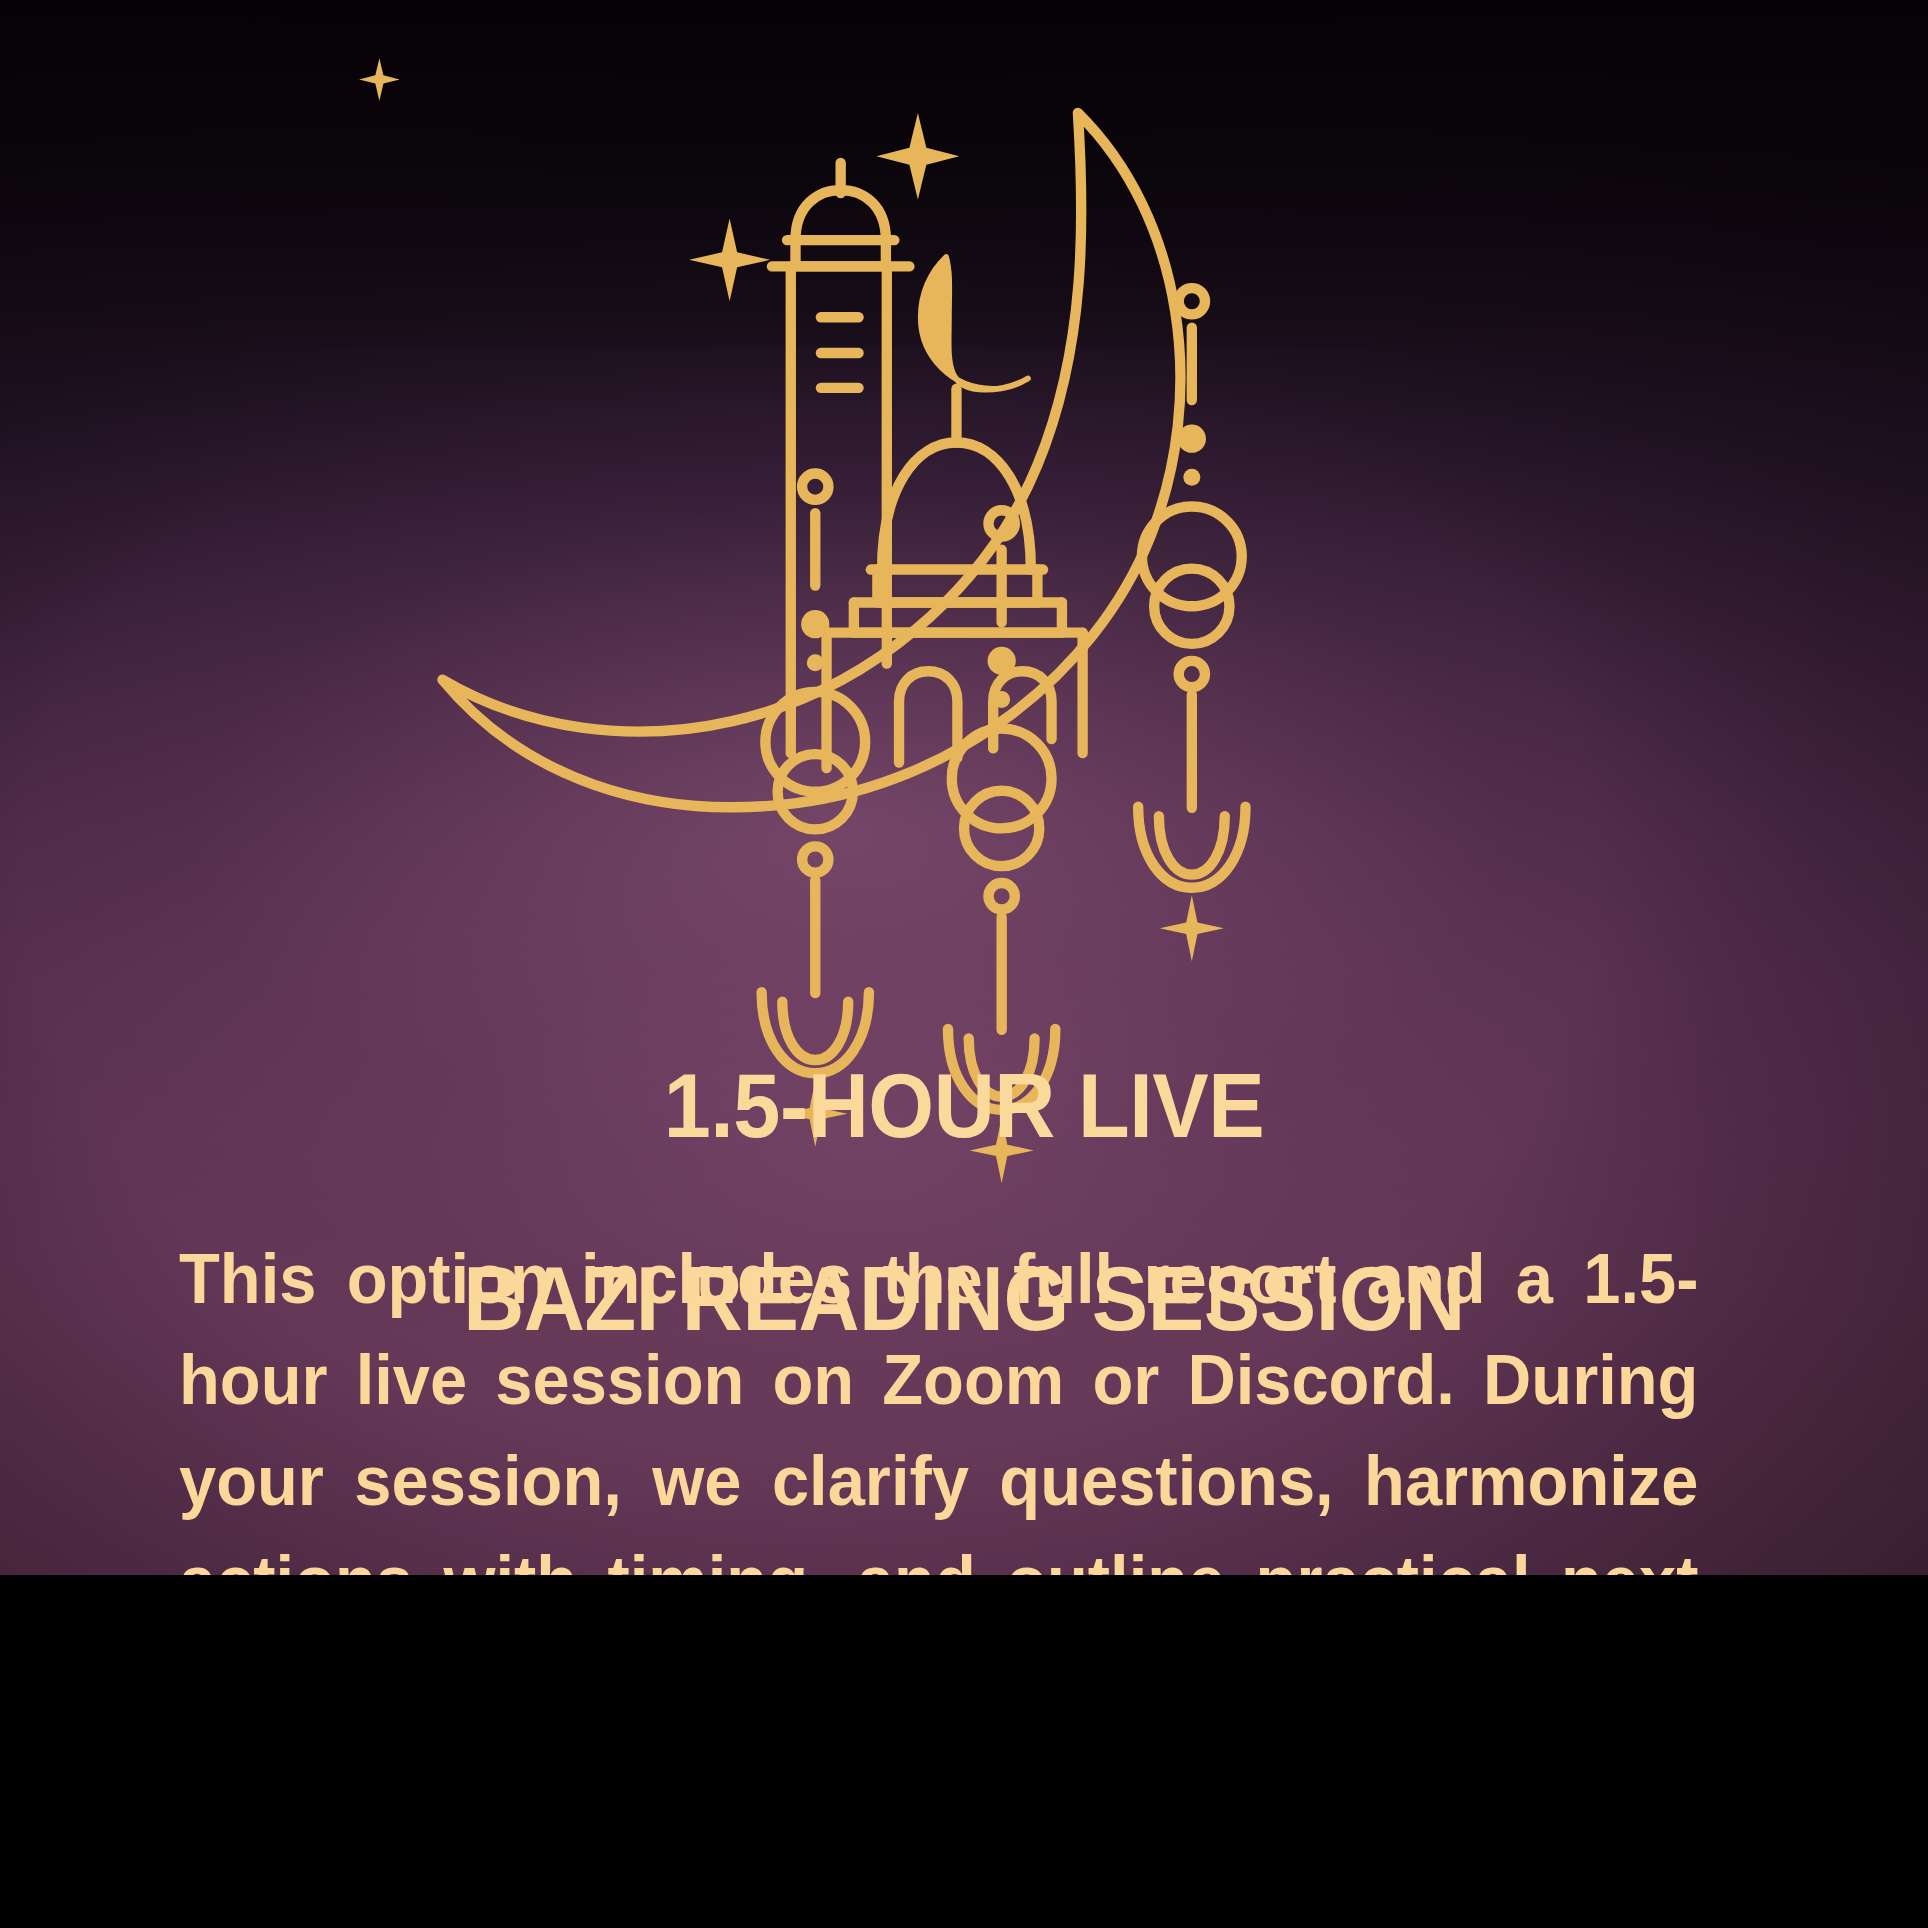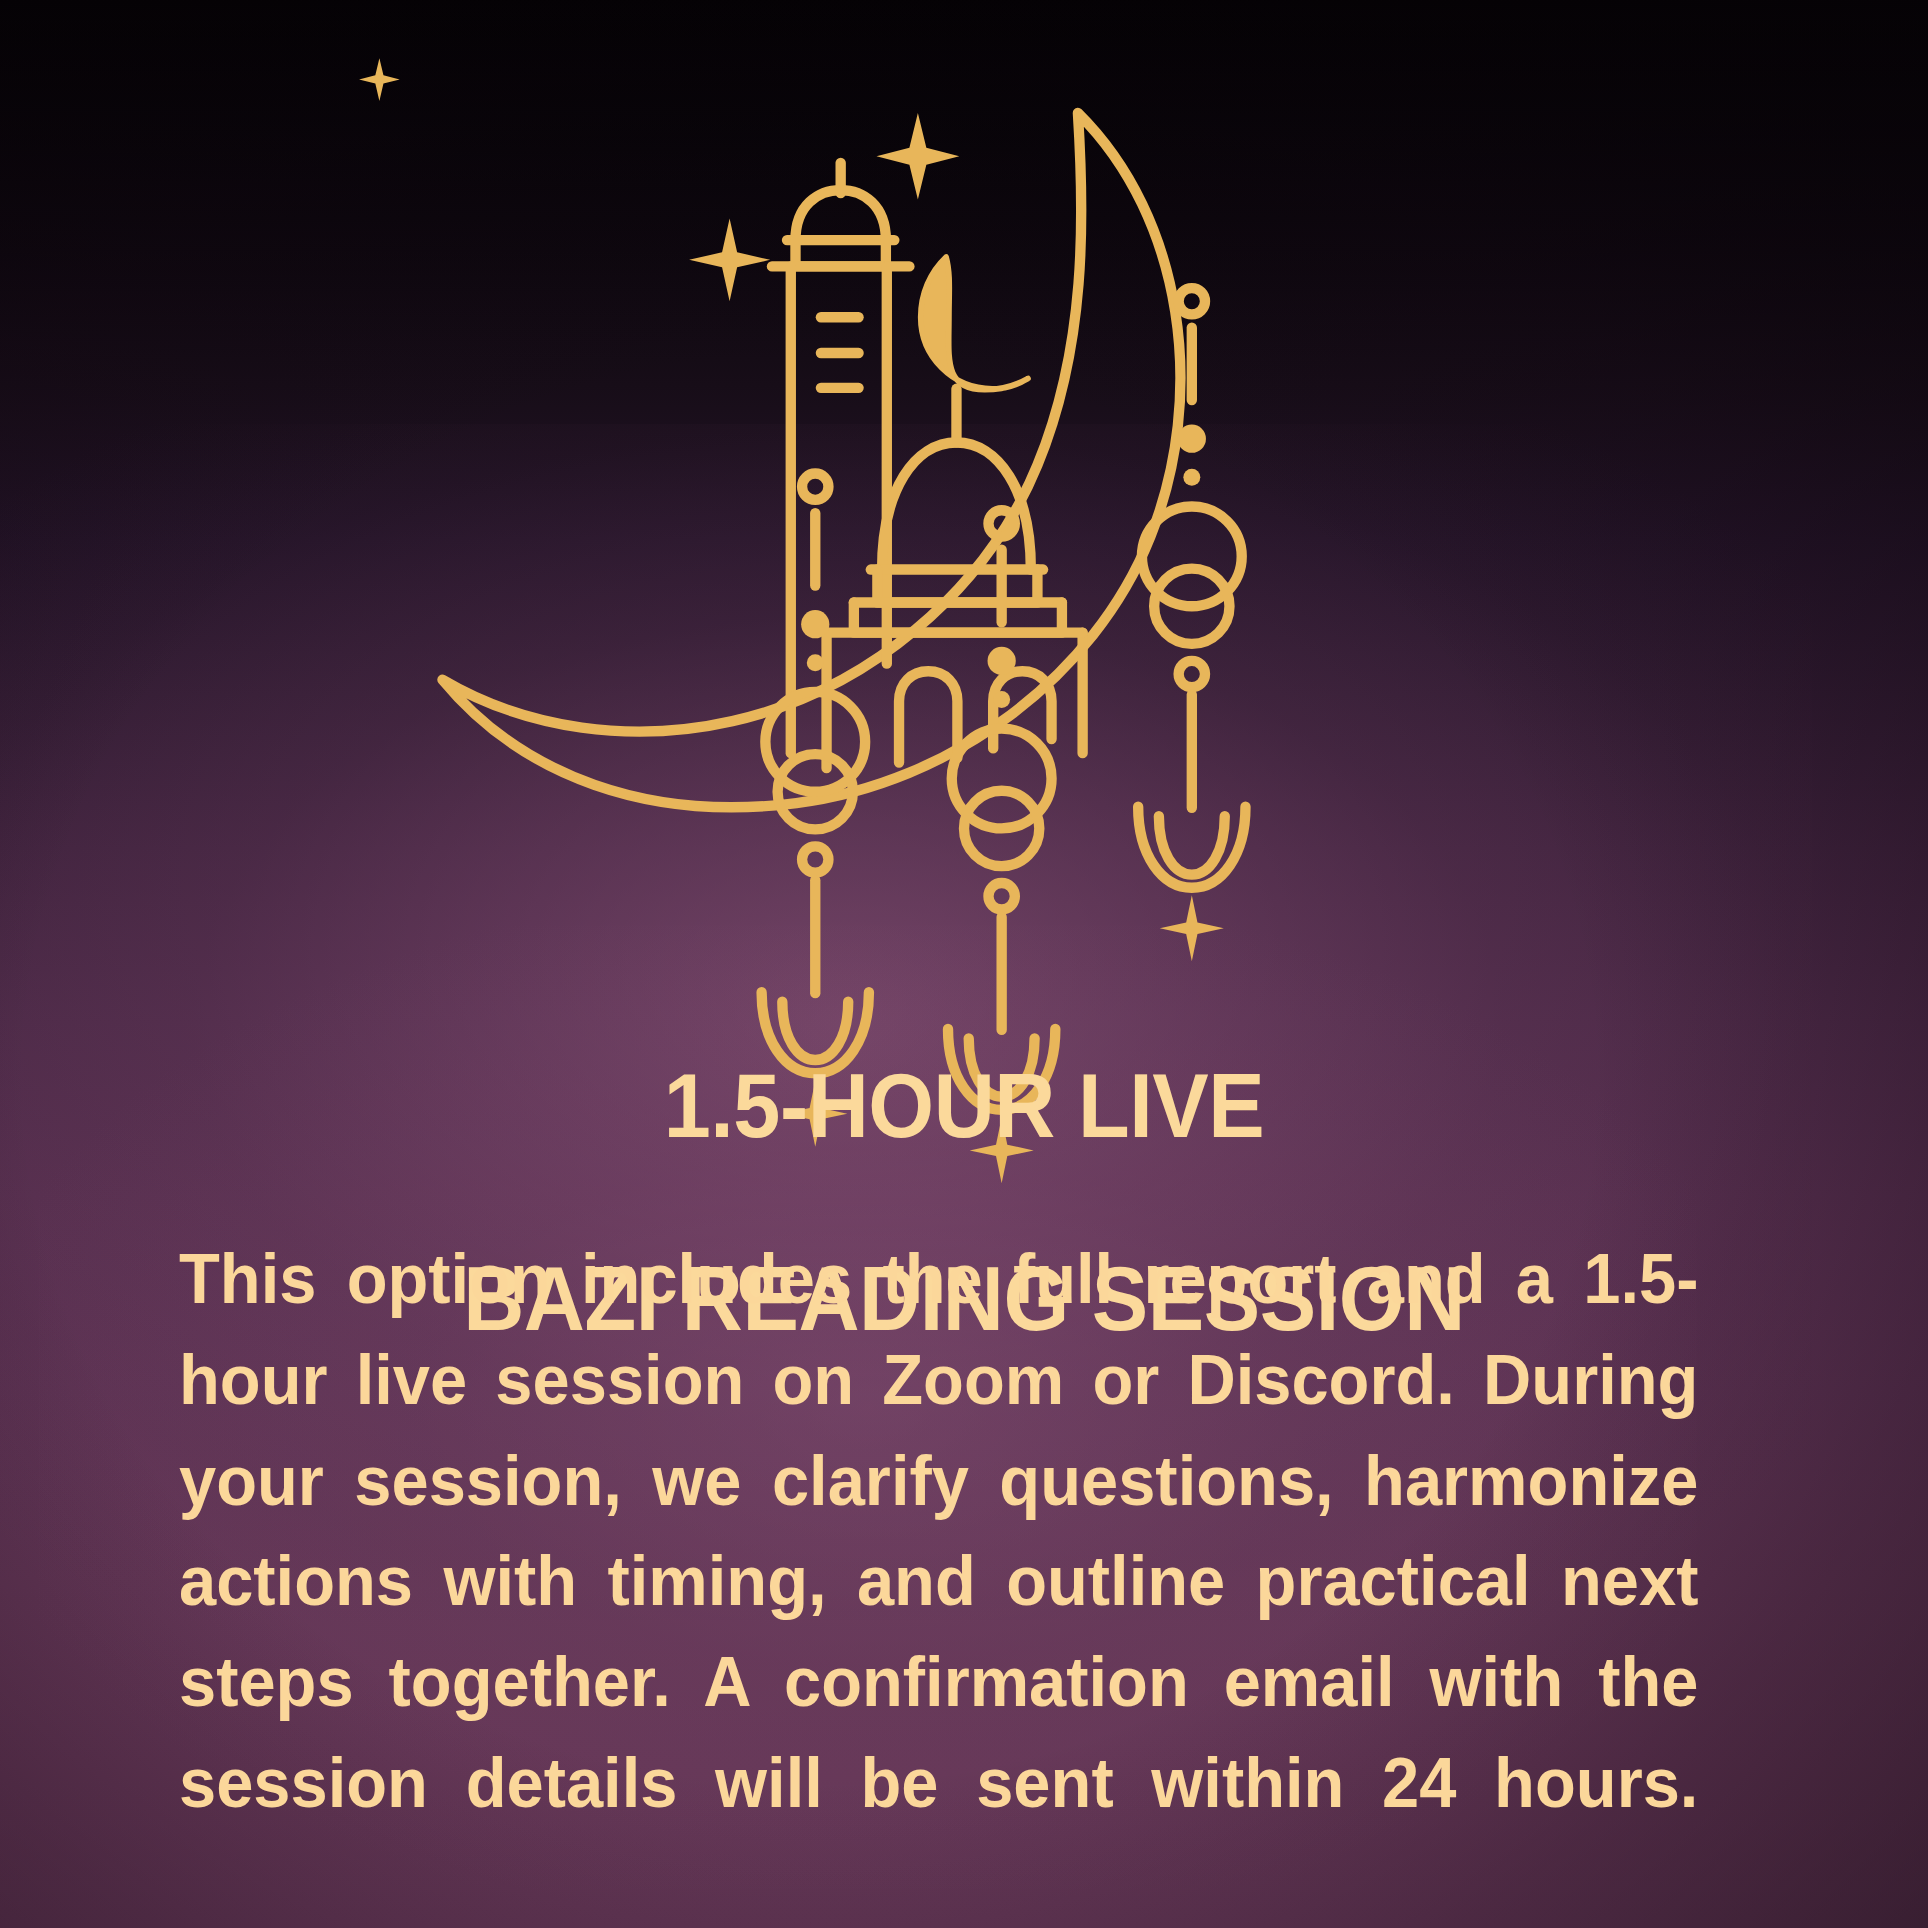--- a/index.html
+++ b/index.html
@@ -3,21 +3,21 @@
 <meta charset="utf-8">
 <style>
   html, body {
     margin: 0;
     padding: 0;
     background: #000;
   }
   #poster {
     position: relative;
     width: 1928px;
-    height: 1928px;
+    height: 1575px;
     overflow: hidden;
     font-family: "Liberation Sans", sans-serif;
     background: #000000;
   }
   
   .bg-base {
     position: absolute;
     inset: 0;
     background: linear-gradient(
       to bottom,

